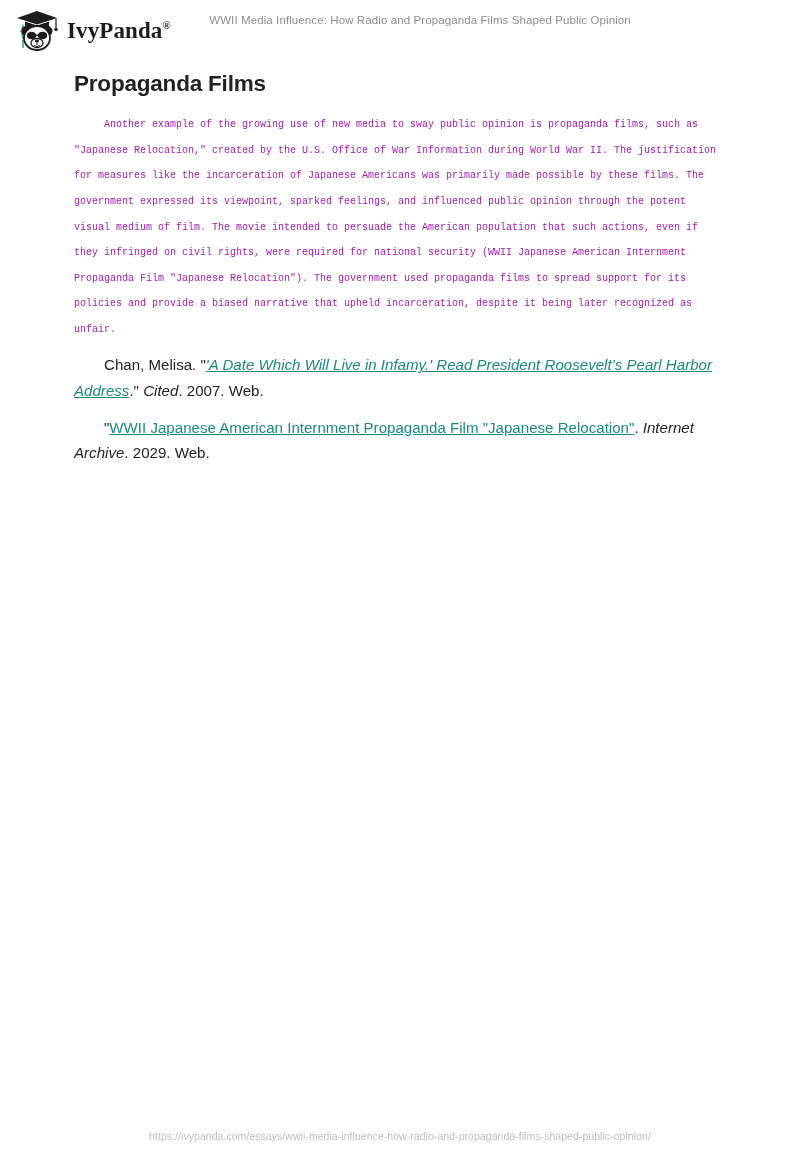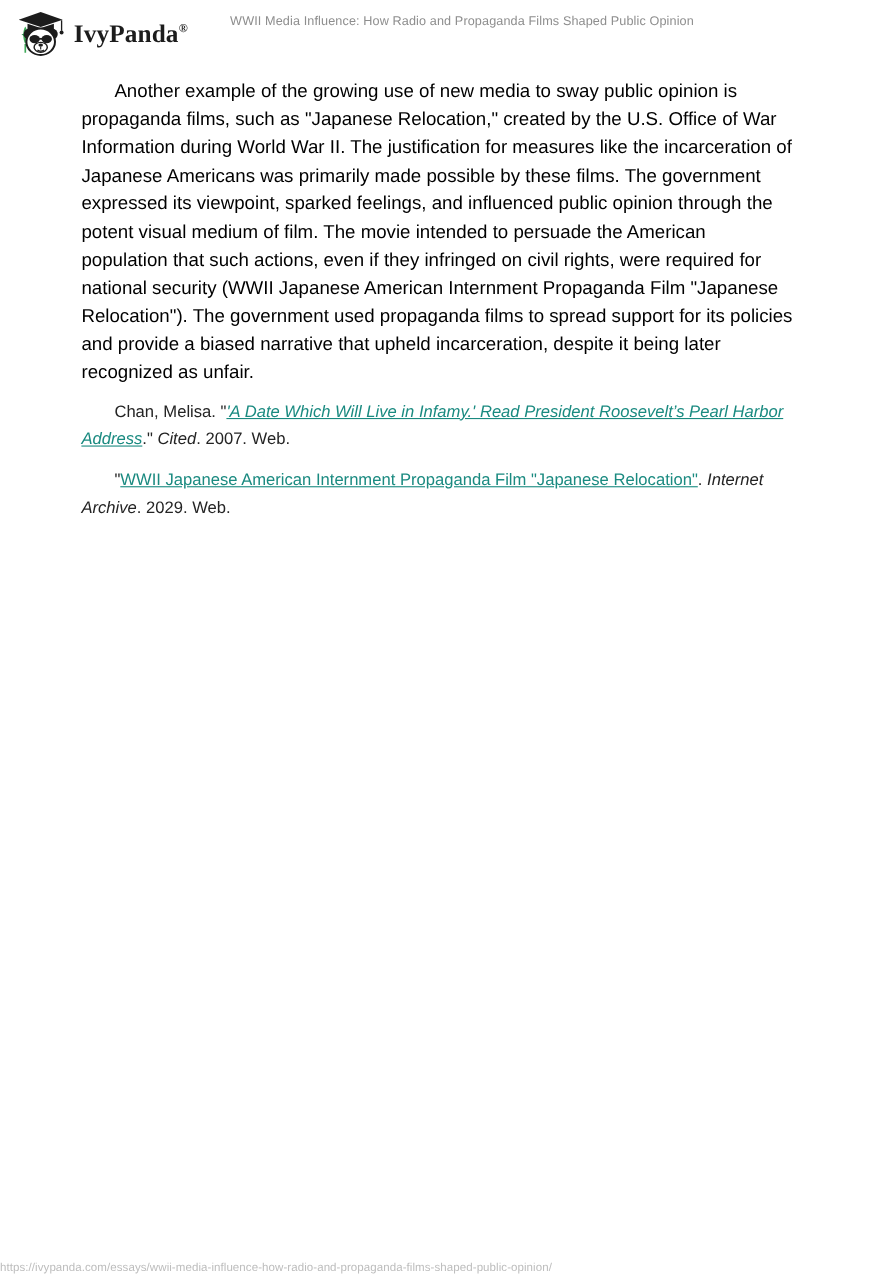--- a/index.html
+++ b/index.html
@@ -85,26 +85,27 @@
   }
   h2.works-cited-heading {
     font-size: 24px;
     font-weight: bold;
     color: #222222;
     margin: 30px 0 14px 0;
     letter-spacing: -0.2px;
     line-height: 1.25;
   }
   p.body-paragraph {
-    font-size: 17px;
+    font-size: 10px;
     line-height: 25.6px;
-    color: #000000;
+    color: #a21caf;
     margin: 0 0 10px 0;
     text-indent: 30px;
     text-align: left;
+    font-family: Liberation Mono, monospace;
   }
   p.citation {
     font-size: 15.1px;
     line-height: 25.6px;
     color: #242424;
     margin: 0 0 11px 0;
     text-indent: 30px;
     text-align: left;
   }
   .doc-link {
@@ -116,22 +117,23 @@
     font-style: italic;
   }
   .italic {
     font-style: italic;
   }
 
   
   .page-footer {
     position: absolute;
     left: 0;
-    bottom: 0;
+    bottom: 16px;
     width: 800px;
+    text-align: center;
   }
   .footer-url {
     font-size: 10.5px;
     color: #bdbdbd;
     font-family: "Liberation Sans", sans-serif;
     letter-spacing: .05px;
     white-space: nowrap;
   }
 </style>
 </head>
@@ -173,20 +175,21 @@
       </svg>
     </span>
     <span class="brand-word"><span>IvyPanda</span><span class="brand-reg">®</span></span>
   </div>
 
   <div class="header-title">WWII Media Influence: How Radio and Propaganda Films Shaped Public Opinion</div>
 </div>
 
 <div class="content">
 
+  <h2 class="section-heading">Propaganda Films</h2>
 
   <p class="body-paragraph">Another example of the growing use of new media to sway public opinion is propaganda films, such as "Japanese Relocation," created by the U.S. Office of War Information during World War II. The justification for measures like the incarceration of Japanese Americans was primarily made possible by these films. The government expressed its viewpoint, sparked feelings, and influenced public opinion through the potent visual medium of film. The movie intended to persuade the American population that such actions, even if they infringed on civil rights, were required for national security (WWII Japanese American Internment Propaganda Film "Japanese Relocation"). The government used propaganda films to spread support for its policies and provide a biased narrative that upheld incarceration, despite it being later recognized as unfair.</p>
 
 
   <p class="citation">
     <span>Chan, Melisa. "</span><a class="doc-link italic" href="#">'A Date Which Will Live in Infamy.' Read President Roosevelt’s Pearl Harbor Address</a><span>." </span><span class="italic">Cited</span><span>. 2007. Web.</span>
   </p>
 
 
   <p class="citation">

